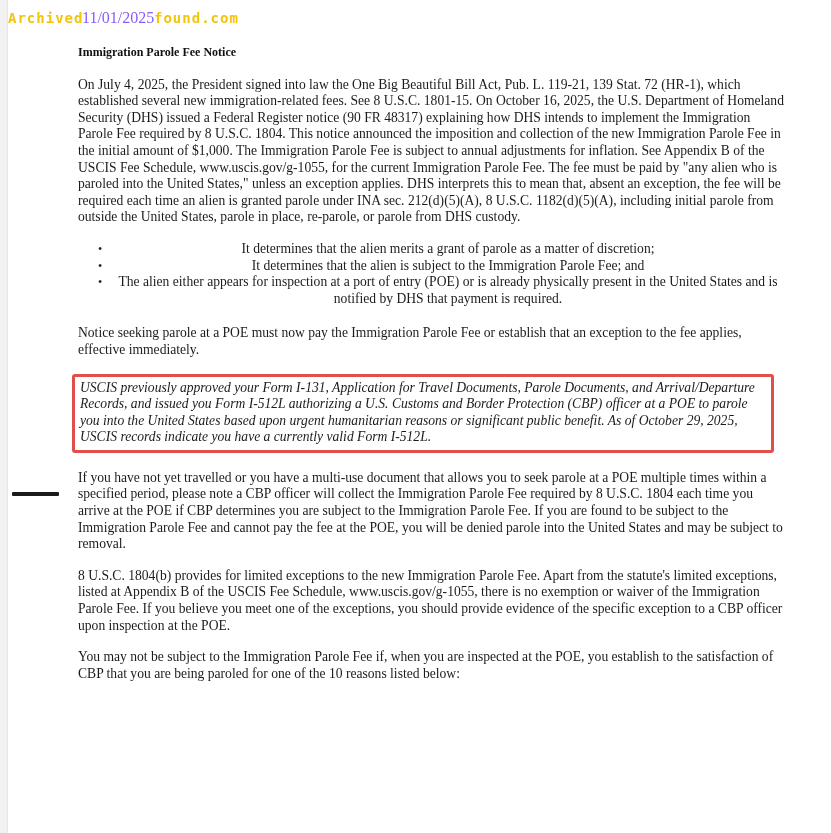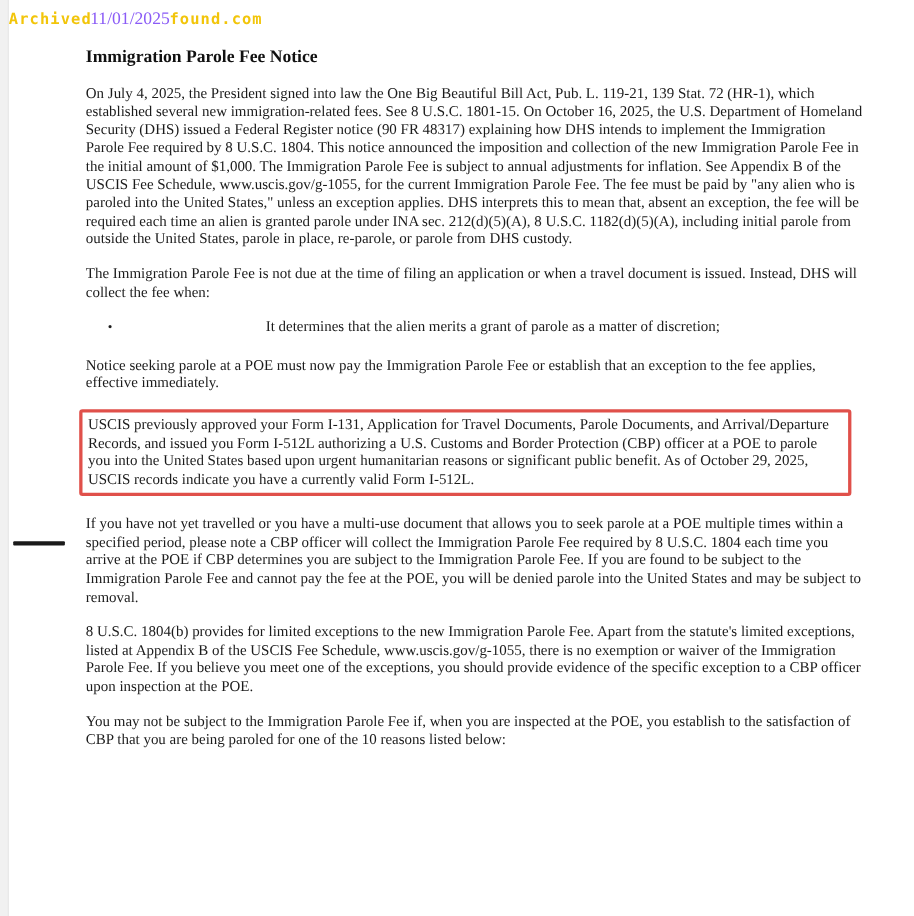--- a/index.html
+++ b/index.html
@@ -34,30 +34,30 @@
   }
   .content p{margin:0 0 15px 0;}
   .salutation{display:flex;align-items:center;gap:6px;margin-bottom:17px;}
   .blur{
     display:inline-block;height:13px;border-radius:2px;
     background:#c9c9c9;filter:blur(2.5px);
   }
   .blur-first{width:80px;}
   .blur-last{width:40px;margin-left:6px;}
   h3{
-    font-size:16px;margin:0 0 16px 0;font-weight:bold;color:#111;
+    font-size:12px;margin:0 0 16px 0;font-weight:bold;color:#111;
   }
   ul{margin:0 0 18px 0;padding:0 0 0 34px;list-style:none;}
   ul li{margin:0;position:relative;padding-left:0;text-align:center;}
   ul li::before{
     content:"•";position:absolute;left:-14px;top:0;font-size:12px;color:#1b1b1b;
   }
   .redbox{
     border:3px solid var(--box-red,#e0504a);border-radius:3px;
-    margin:0 0 17px -6px;padding:3px 5px 4px 5px;width:702px;box-sizing:border-box;
+    margin:0 0 17px -6px;padding:3px 5px 4px 5px;width:702px;box-sizing:border-box;font-style:italic;
   }
   .redbox p{margin:0;}
   .dash{
     position:absolute;left:12px;top:492px;width:47px;height:4px;
     background:#1a1a1a;border-radius:1px;z-index:2;
   }
 </style>
 </head>
 <body>
 
@@ -71,24 +71,25 @@
     <span class="wm-date">11/01/2025</span>
   </div>
 
   <div class="content">
 
 
     <h3>Immigration Parole Fee Notice</h3>
 
     <p>On July 4, 2025, the President signed into law the One Big Beautiful Bill Act, Pub. L. 119-21, 139 Stat. 72 (HR-1), which established several new immigration-related fees. See 8 U.S.C. 1801-15. On October 16, 2025, the U.S. Department of Homeland Security (DHS) issued a Federal Register notice (90 FR 48317) explaining how DHS intends to implement the Immigration Parole Fee required by 8 U.S.C. 1804. This notice announced the imposition and collection of the new Immigration Parole Fee in the initial amount of $1,000. The Immigration Parole Fee is subject to annual adjustments for inflation. See Appendix B of the USCIS Fee Schedule, www.uscis.gov/g-1055, for the current Immigration Parole Fee. The fee must be paid by "any alien who is paroled into the United States," unless an exception applies. DHS interprets this to mean that, absent an exception, the fee will be required each time an alien is granted parole under INA sec. 212(d)(5)(A), 8 U.S.C. 1182(d)(5)(A), including initial parole from outside the United States, parole in place, re-parole, or parole from DHS custody.</p>
 
-    <p>The Immigration Parole Fee is not due at the time of filing an application or when a travel document is issued. Instead, DHS will collect the fee when:</p>
 
     <ul>
       <li>It determines that the alien merits a grant of parole as a matter of discretion;</li>
+      <li>It determines that the alien is subject to the Immigration Parole Fee; and</li>
+      <li>The alien either appears for inspection at a port of entry (POE) or is already physically present in the United States and is notified by DHS that payment is required.</li>
     </ul>
 
     <p>Notice seeking parole at a POE must now pay the Immigration Parole Fee or establish that an exception to the fee applies, effective immediately.</p>
 
     <div class="redbox">
       <p>USCIS previously approved your Form I-131, Application for Travel Documents, Parole Documents, and Arrival/Departure Records, and issued you Form I-512L authorizing a U.S. Customs and Border Protection (CBP) officer at a POE to parole you into the United States based upon urgent humanitarian reasons or significant public benefit. As of October 29, 2025, USCIS records indicate you have a currently valid Form I-512L.</p>
     </div>
 
 
     <p>If you have not yet travelled or you have a multi-use document that allows you to seek parole at a POE multiple times within a specified period, please note a CBP officer will collect the Immigration Parole Fee required by 8 U.S.C. 1804 each time you arrive at the POE if CBP determines you are subject to the Immigration Parole Fee. If you are found to be subject to the Immigration Parole Fee and cannot pay the fee at the POE, you will be denied parole into the United States and may be subject to removal.</p>

